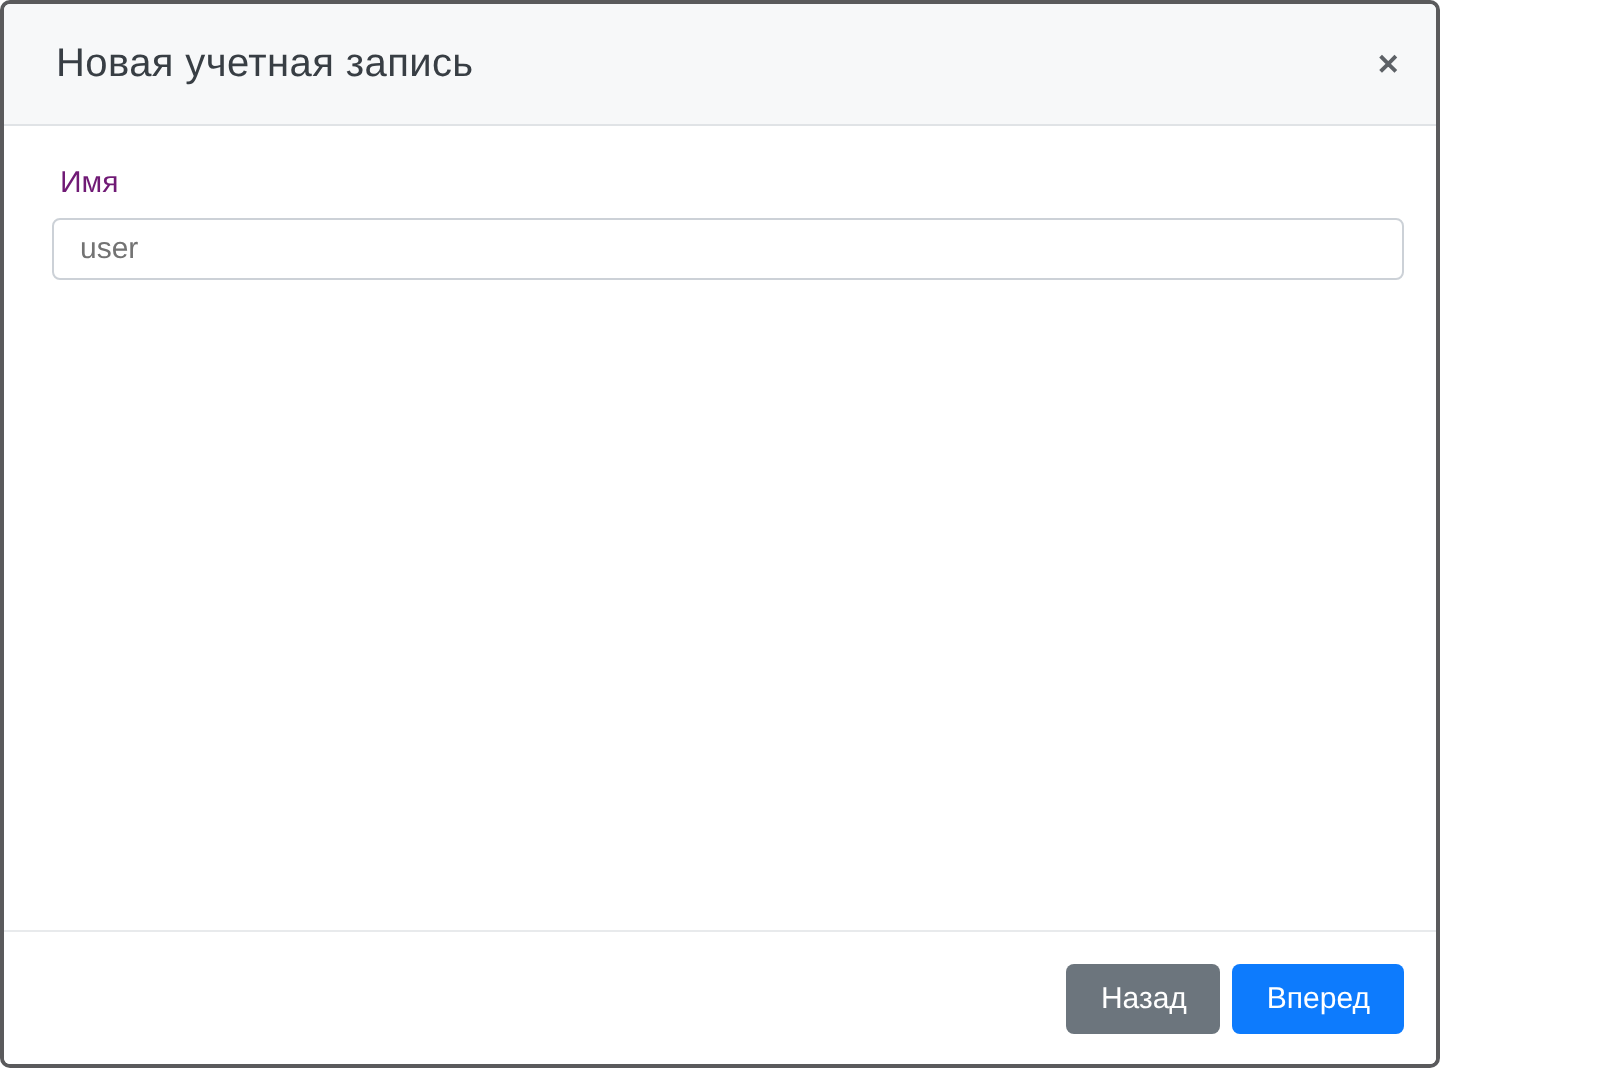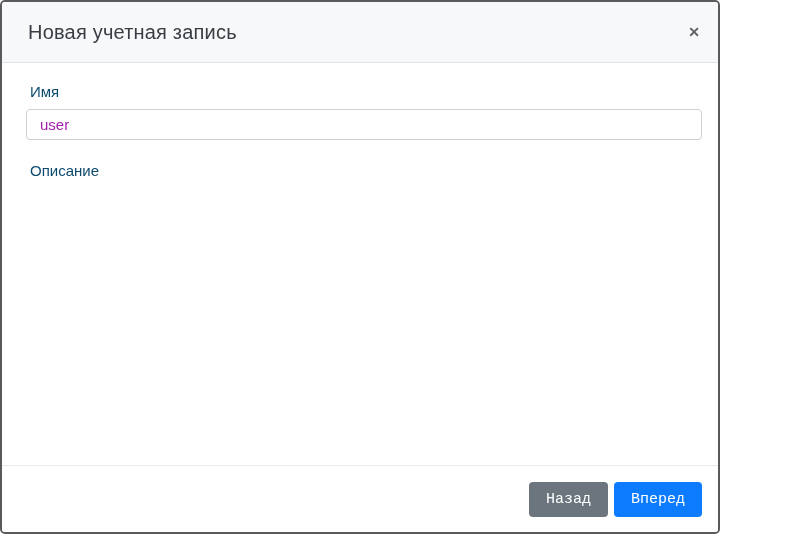--- a/index.html
+++ b/index.html
@@ -52,53 +52,53 @@
     flex: 1 1 auto;
     padding: 20px 16px 0 24px;
     background: #ffffff;
   }
   .form-group + .form-group {
     margin-top: 22px;
   }
   .field-label {
     display: block;
     font-size: 15px;
-    color: #0c4a6e;
+    color: #701a75;
     margin: 0 0 9px 4px;
   }
   .text-input {
     display: block;
     box-sizing: border-box;
     width: 100%;
     height: 31px;
     background: #ffffff;
     border: 1px solid #ccd1d7;
     border-radius: 4px;
     padding: 0 13px;
     font-size: 15px;
     font-family: inherit;
-    color: #a21caf;
+    color: #737373;
     outline: none;
   }
   .dialog-footer {
     flex: 0 0 auto;
     border-top: 1px solid #e8eaec;
     background: #ffffff;
     padding: 16px 16px 15px;
     display: flex;
     justify-content: flex-end;
     gap: 6px;
   }
   .btn {
     border: none;
     border-radius: 4px;
     height: 35px;
     padding: 0 17px;
     font-size: 15px;
-    font-family: Liberation Mono, monospace;
+    font-family: Liberation Sans, sans-serif;
     color: #ffffff;
     cursor: pointer;
     line-height: 35px;
   }
   .btn-secondary { background: var(--secondary, #6c757d); }
   .btn-primary   { background: var(--primary, #0d7bfd); }
 </style>
 </head>
 <body>
 
@@ -110,21 +110,20 @@
       <span class="close-glyph">✕</span>
     </button>
   </div>
 
   <div class="dialog-body">
     <div class="form-group">
       <label class="field-label">Имя</label>
       <input class="text-input" type="text" value="user" style="">
     </div>
     <div class="form-group">
-      <label class="field-label">Описание</label>
     </div>
   </div>
 
   <div class="dialog-footer">
     <button class="btn btn-secondary">Назад</button>
     <button class="btn btn-primary">Вперед</button>
   </div>
 
 </div>
 

